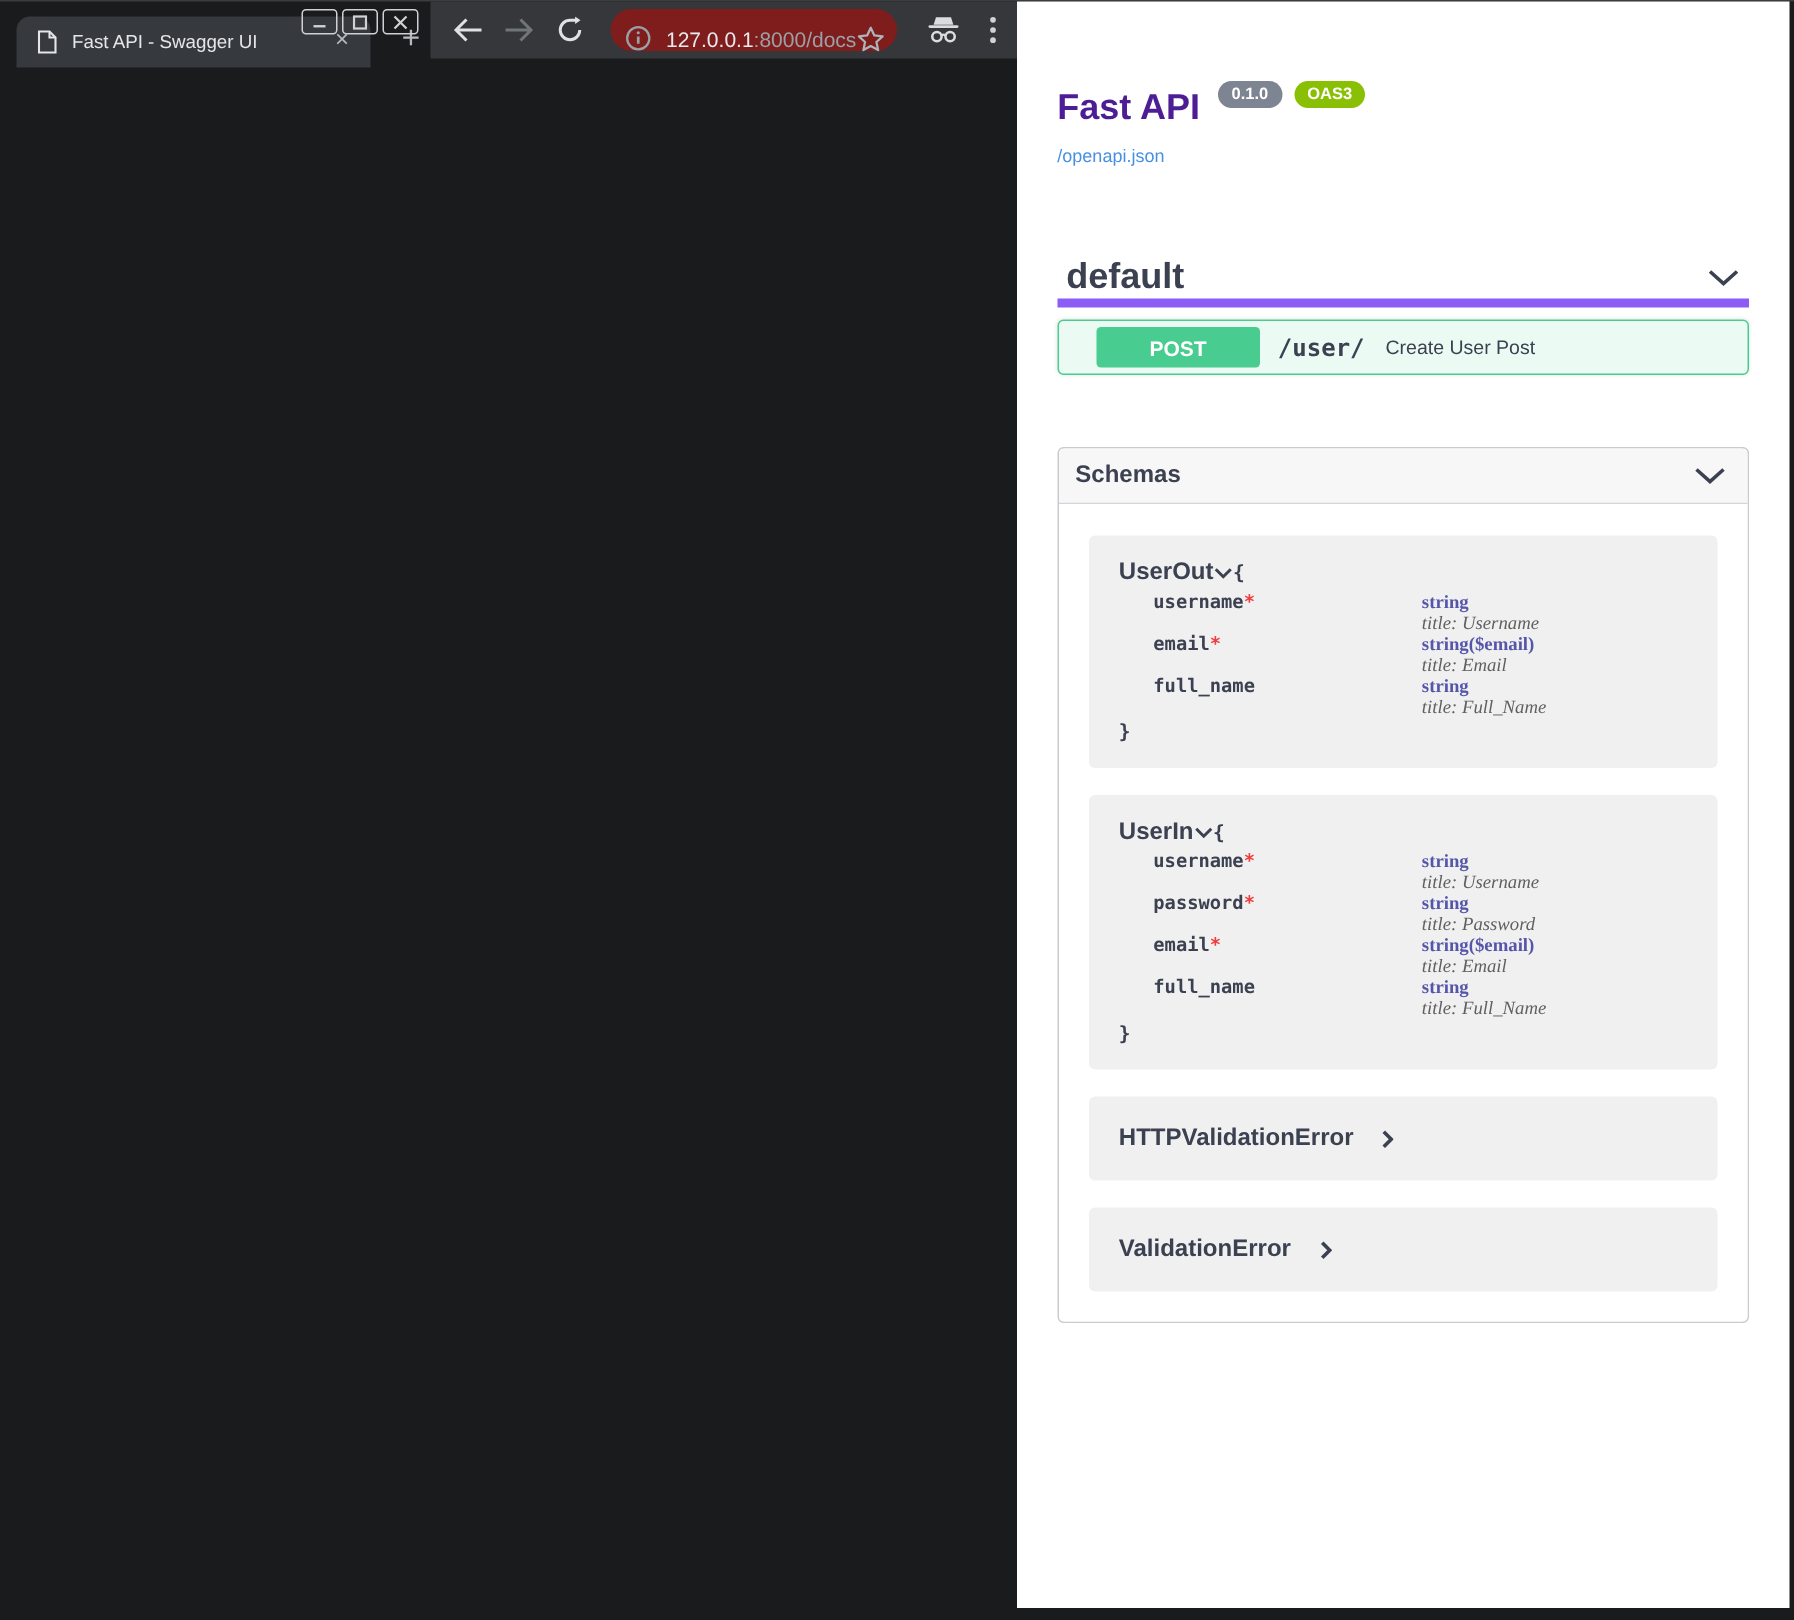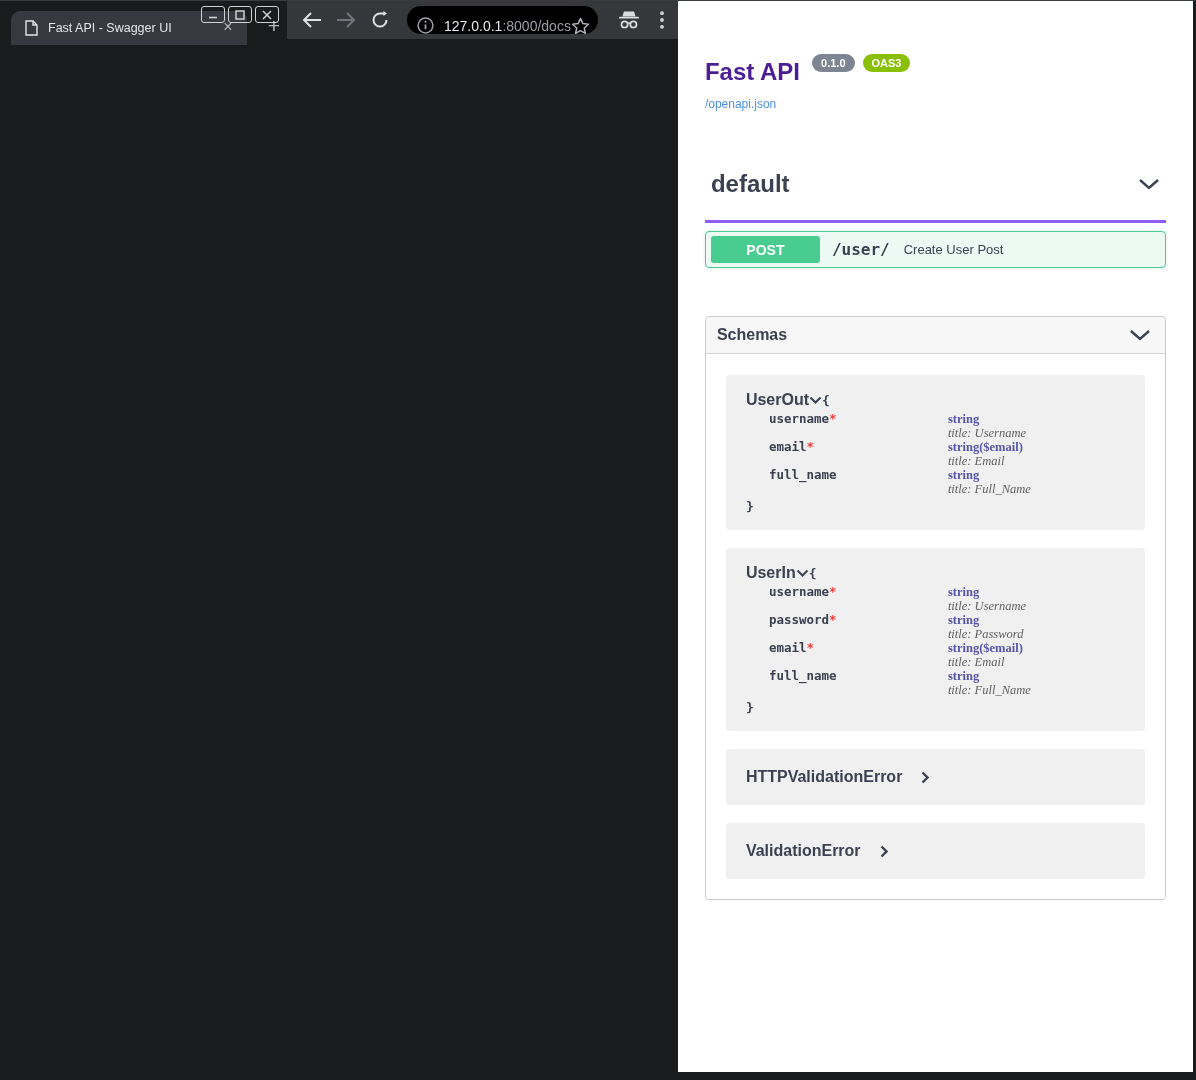--- a/index.html
+++ b/index.html
@@ -21,47 +21,47 @@
   .newtab-btn { color:#b6babe; font-size:21px; font-weight:400; margin-left:14px;
                 margin-bottom:7px; width:26px; text-align:center; }
   .win-controls { position:absolute; right:8px; top:5px; display:flex; gap:3px; }
   .win-btn { width:24px; height:17px; border:1px solid #cfd1d3; border-radius:3px;
              display:flex; align-items:center; justify-content:center; }
 
   
   .toolbar { height:38px; background:#35373b; display:flex; align-items:center;
              padding:0 10px; gap:4px; }
   .nav-btn { width:30px; height:30px; display:flex; align-items:center; justify-content:center; }
-  .omnibox { height:28px; background:#000000; border-radius:14px; flex:1;
+  .omnibox { height:28px; background:#7f1d1d; border-radius:14px; flex:1;
              margin:0 6px 0 8px; display:flex; align-items:center; padding:11px 8px 0 10px; }
   .url-text { font-size:14px; margin-left:10px; flex:1; white-space:nowrap; }
   .url-host { color:#e8eaed; }
   .url-rest { color:#9aa0a6; }
   .toolbar-right { display:flex; align-items:center; gap:18px; margin-left:8px; margin-right:4px; }
 
   
   .page { flex:1; background:#fff; overflow:hidden; }
   .content { padding:0 27px; }
 
   .info { margin-top:50px; }
   .api-title-row { display:flex; align-items:flex-start; }
   .api-title { font-size:24px; font-weight:700; color:#4c1d95; line-height:42px;text-align:right; }
   .badges { display:flex; gap:8px; margin-left:12px; margin-top:3px; }
   .badge { color:#fff; font-size:11px; font-weight:700; padding:3px 9px; border-radius:14px; }
   .spec-link { display:inline-block; margin-top:4px; font-size:12px; color:#4990e2; text-decoration:none; }
 
   .tag-section { margin-top:54px; display:flex; align-items:center; justify-content:space-between;
-                 padding:4px 6px 22px 6px; border-bottom:3px solid #8b5cf6; }
+                 padding:4px 6px 0 6px; border-bottom:6px solid #8b5cf6; }
   .tag-name { font-size:24px; font-weight:700; color:#3b4151; }
 
   .opblock { margin-top:8px; border:1px solid #49cc90; border-radius:4px;
              background:rgba(73,204,144,.1); height:37px; display:flex; align-items:center;
              padding:0 10px 0 5px; box-shadow:0 0 3px rgba(0,0,0,.12); }
   .method-btn { background:#49cc90; color:#fff; font-weight:700; font-size:14px;
-                border:none; border-radius:3px; width:109px; height:27px; text-align:center; }
+                border:none; border-radius:3px; width:109px; height:27px; text-align:center;margin-left:20px; }
   .op-path { font-family:"DejaVu Sans Mono", monospace; font-weight:700; font-size:16px;
              color:#3b4151; margin-left:12px; }
   .op-summary { font-size:13px; color:#3b4151; margin-left:14px; }
 
   .models-section { margin-top:48px; border:1px solid #c8cbd0; border-radius:4px; }
   .models-header { height:37px; background:#f7f7f7; border-bottom:1px solid #d4d6da;
                    display:flex; align-items:center; justify-content:space-between;
                    padding:0 14px 0 11px; border-radius:4px 4px 0 0; }
   .models-title { font-size:16px; font-weight:700; color:#3b4151; }
   .models-body { padding:21px 20px 20px 20px; background:#fff; border-radius:0 0 4px 4px; }

